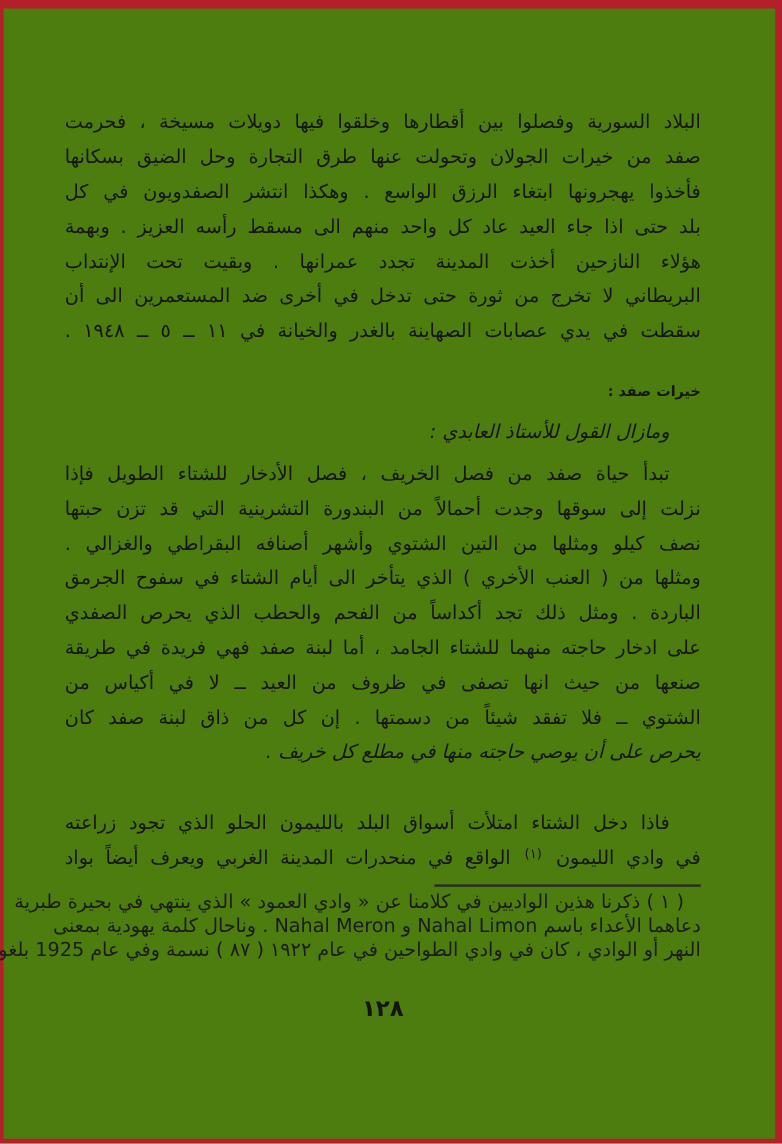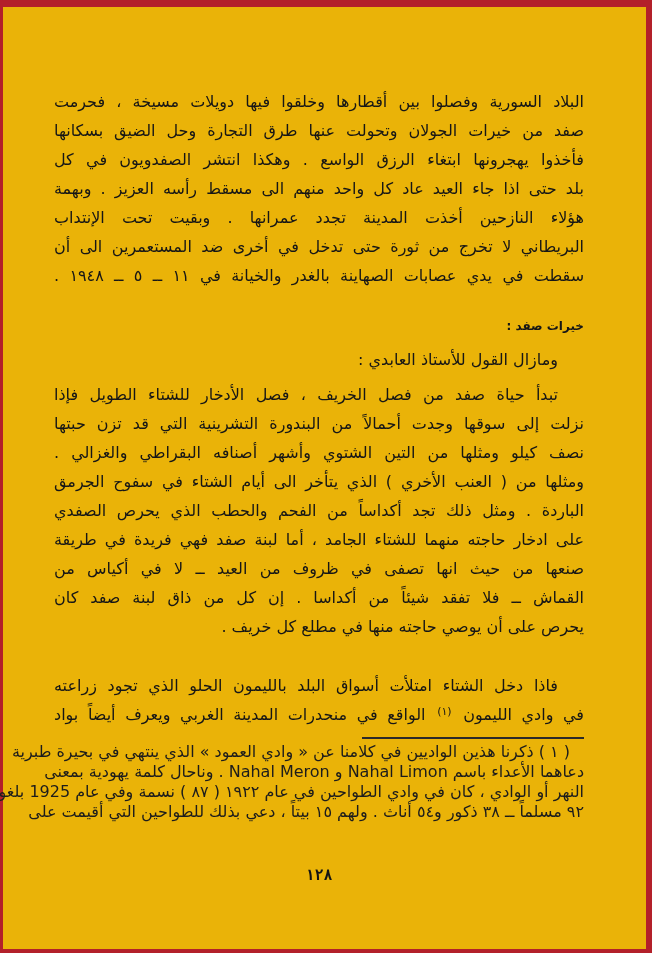--- a/index.html
+++ b/index.html
@@ -8,34 +8,34 @@
     background:#ffffff;
     font-family:"DejaVu Sans",sans-serif;
     overflow:hidden;
   }
   .page-frame{
     position:absolute;inset:0;box-sizing:border-box;
     border-top:7px solid #b3202a;
     border-right:6px solid #b3202a;
     border-left:3px solid #b3202a;
     border-bottom:4px solid #b3202a;
-    background:#eab308;
+    background:#4d7c0f;
   }
   .text-column{
     position:absolute;top:80px;right:62px;width:530px;
     direction:rtl;
     color:#161616;
   }
   .mline{
     font-size:16px;line-height:29px;
     text-align:justify;text-align-last:justify;
     white-space:nowrap;
   }
   .mline.noj{
-    text-align:right;text-align-last:right;
+    text-align:right;text-align-last:right;font-style:italic;
   }
   .indent{padding-right:26px;}
   .section-heading{
     font-weight:bold;font-size:12px;line-height:29px;
     margin-top:22px;text-align:right;
   }
   .intro-line{margin-top:4px;}
   .para2{margin-top:6px;}
   .para3{margin-top:30px;}
   .fn-marker{
@@ -46,22 +46,22 @@
     margin-left:auto;margin-right:0;
   }
   .footnote{margin-top:3px;}
   .fline{
     font-size:16px;line-height:20px;
     text-align:justify;text-align-last:justify;
     white-space:nowrap;color:#1c1c1c;
   }
   .fline.first{padding-right:14px;}
   .page-number{
-    margin-top:44px;text-align:center;direction:rtl;
-    font-size:15px;font-weight:bold;letter-spacing:2px;color:#141414;font-family:Liberation Mono, monospace;
+    margin-top:28px;text-align:center;direction:rtl;
+    font-size:19px;font-weight:bold;letter-spacing:2px;color:#141414;
   }
 </style>
 </head>
 <body>
 
 <div class="page-frame">
   <div class="text-column">
 
     <div>
       <div class="mline">البلاد السورية وفصلوا بين أقطارها وخلقوا فيها دويلات مسيخة ، فحرمت</div>
@@ -78,34 +78,33 @@
     <div class="mline noj indent intro-line">ومازال القول للأستاذ العابدي :</div>
 
     <div class="para2">
       <div class="mline indent">تبدأ حياة صفد من فصل الخريف ، فصل الأدخار للشتاء الطويل فإذا</div>
       <div class="mline">نزلت إلى سوقها وجدت أحمالاً من البندورة التشرينية التي قد تزن حبتها</div>
       <div class="mline">نصف كيلو ومثلها من التين الشتوي وأشهر أصنافه البقراطي والغزالي .</div>
       <div class="mline">ومثلها من ( العنب الأخري ) الذي يتأخر الى أيام الشتاء في سفوح الجرمق</div>
       <div class="mline">الباردة . ومثل ذلك تجد أكداساً من الفحم والحطب الذي يحرص الصفدي</div>
       <div class="mline">على ادخار حاجته منهما للشتاء الجامد ، أما لبنة صفد فهي فريدة في طريقة</div>
       <div class="mline">صنعها من حيث انها تصفى في ظروف من العيد ــ لا في أكياس من</div>
-      <div class="mline">القماش ــ فلا تفقد شيئاً من أكداسا . إن كل من ذاق لبنة صفد كان</div>
+      <div class="mline">الشتوي ــ فلا تفقد شيئاً من دسمتها . إن كل من ذاق لبنة صفد كان</div>
       <div class="mline noj">يحرص على أن يوصي حاجته منها في مطلع كل خريف .</div>
     </div>
 
     <div class="para3">
       <div class="mline indent">فاذا دخل الشتاء امتلأت أسواق البلد بالليمون الحلو الذي تجود زراعته</div>
       <div class="mline"><span>في وادي الليمون</span> <span class="fn-marker">(١)</span> <span>الواقع في منحدرات المدينة الغربي ويعرف أيضاً بواد</span></div>
     </div>
 
     <div class="footnote-separator"></div>
 
     <div class="footnote">
       <div class="fline first">( ١ ) ذكرنا هذين الواديين في كلامنا عن « وادي العمود » الذي ينتهي في بحيرة طبرية</div>
       <div class="fline">دعاهما الأعداء باسم Nahal Limon و Nahal Meron . وناحال كلمة يهودية بمعنى</div>
       <div class="fline">النهر أو الوادي ، كان في وادي الطواحين في عام ١٩٢٢ ( ٨٧ ) نسمة وفي عام 1925 بلغوا</div>
-      <div class="fline">٩٢ مسلماً ــ ٣٨ ذكور و٥٤ أناث . ولهم ١٥ بيتاً ، دعي بذلك للطواحين التي أقيمت على</div>
     </div>
 
     <div class="page-number">١٢٨</div>
 
   </div>
 </div>
 
 </body></html>

